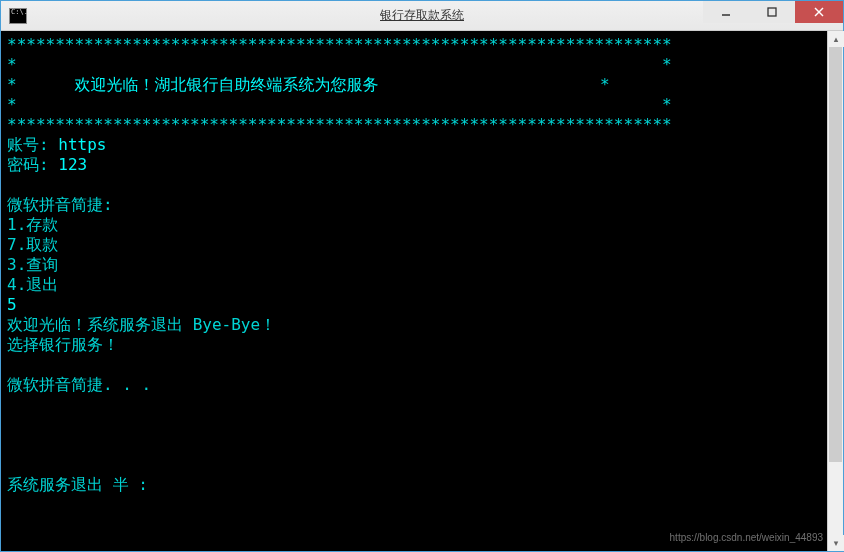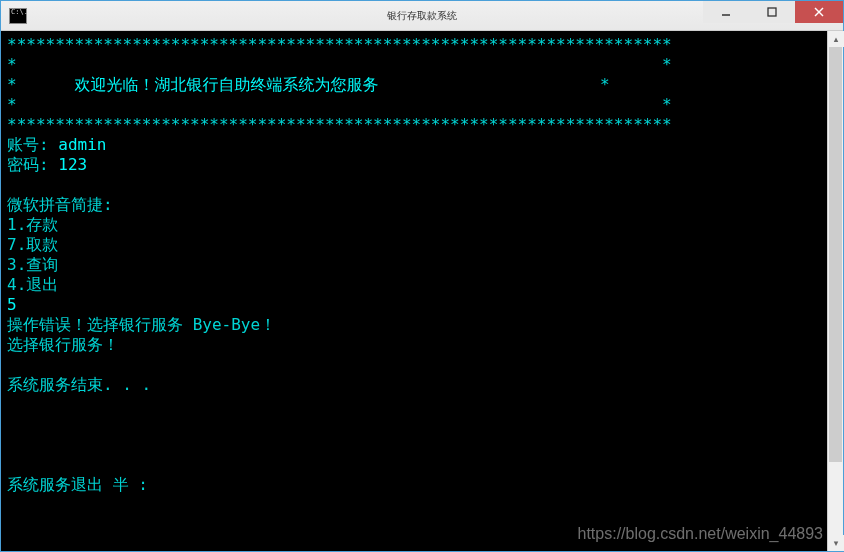--- a/index.html
+++ b/index.html
@@ -45,22 +45,23 @@
       color: #ccc;
       font-size: 7px;
       font-family: monospace;
       line-height: 7px;
       padding-left: 1px;
     }
     .titlebar-title {
       position: absolute;
       left: 50%;
       transform: translateX(-50%);
-      font-size: 10px;
+      font-size: 12px;
       color: #333;
+      text-decoration: underline;
     }
     .window-controls {
       margin-left: auto;
       display: flex;
       height: 100%;
     }
     .win-btn {
       width: 46px;
       height: 22px;
       display: flex;
@@ -133,21 +134,21 @@
     }
     .scroll-arrow.down {
       position: absolute;
       bottom: 0;
     }
     .watermark {
       position: absolute;
       bottom: 8px;
       right: 20px;
       color: rgba(200,200,200,0.55);
-      font-size: 16px;
+      font-size: 10px;
       font-family: Arial, sans-serif;
       pointer-events: none;
     }
     .bright {
       color: #00f8f8;
     }
   </style>
 </head>
 <body>
 
@@ -175,33 +176,33 @@
           </svg>
       </div>
     </div>
   </div>
 
   <div class="console"><span>*********************************************************************</span>
 <span>*</span>                                                                   <span>*</span>
 <span>*</span>      <span class="bright">欢迎光临！湖北银行自助终端系统为您服务</span>                       <span>*</span>
 <span>*</span>                                                                   <span>*</span>
 <span>*********************************************************************</span>
-<span>账号:</span> <span class="bright">admin</span>
+<span>账号:</span> <span class="bright">https</span>
 <span>密码:</span> <span class="bright">123</span>
 
 <span>微软拼音简捷:</span>
 <span>1.存款</span>
 <span>7.取款</span>
 <span>3.查询</span>
 <span>4.退出</span>
 <span class="bright">5</span>
-<span>操作错误！选择银行服务 Bye-Bye！</span>
+<span>欢迎光临！系统服务退出 Bye-Bye！</span>
 <span>选择银行服务！</span>
 
-<span>系统服务结束. . .</span>
+<span>微软拼音简捷. . .</span>
 
 
 
 
 <span>系统服务退出 半 :</span></div>
 
   <div class="scrollbar">
     <div class="scroll-arrow up">▴</div>
     <div class="scroll-track">
       <div class="scroll-thumb"></div>

